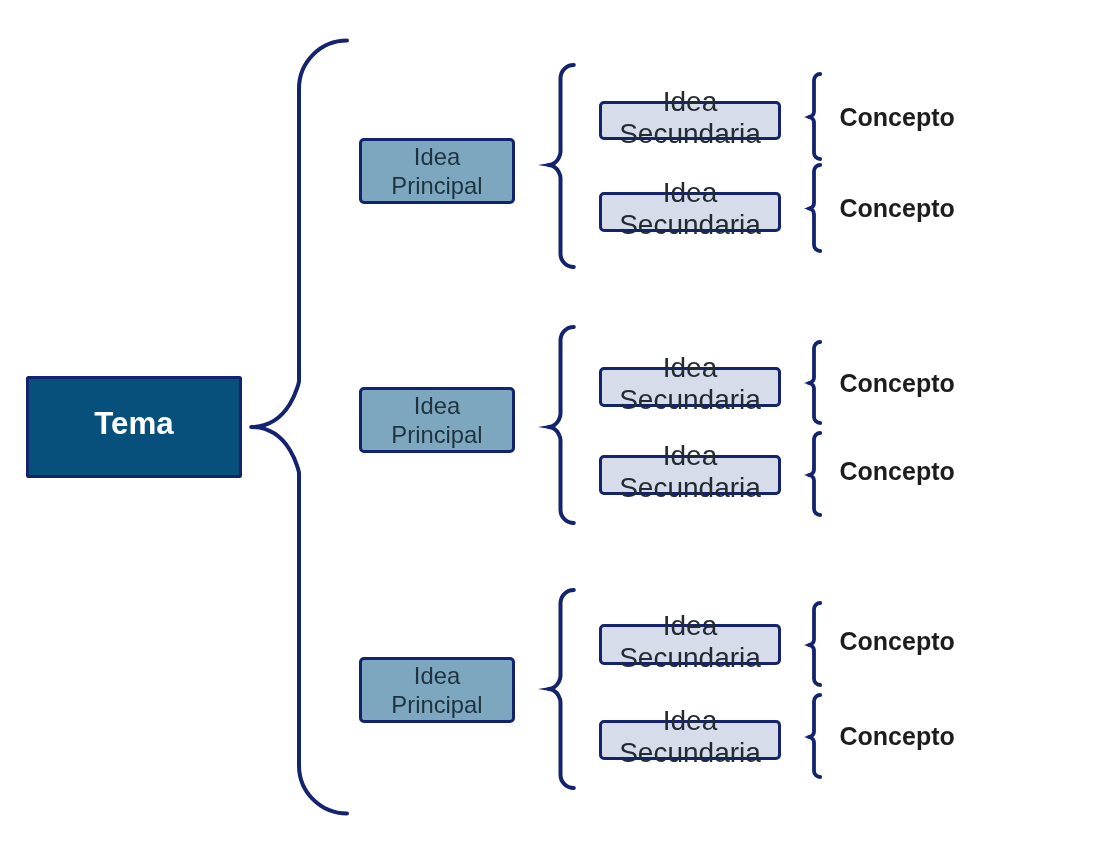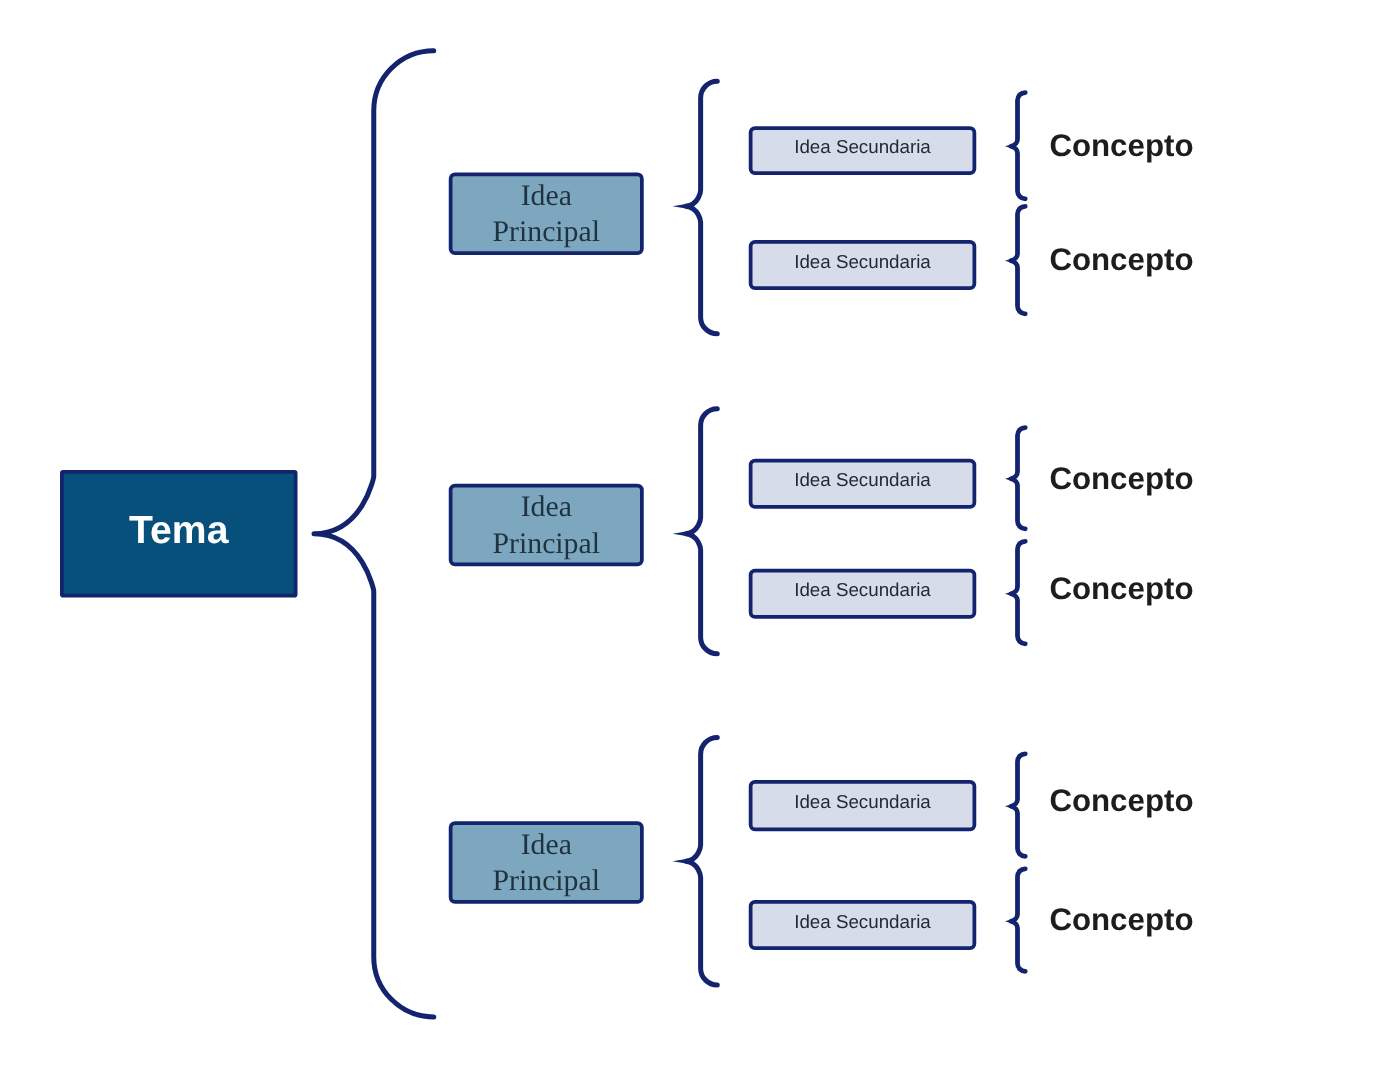--- a/index.html
+++ b/index.html
@@ -7,23 +7,23 @@
   body{width:1120px;height:855px;background:#ffffff;
        font-family:"Liberation Sans",sans-serif;overflow:hidden;position:relative;}
   #connectors{position:absolute;left:0;top:0;width:1120px;height:855px;pointer-events:none;}
   .node{position:absolute;box-sizing:border-box;display:flex;align-items:center;
         justify-content:center;text-align:center;white-space:pre-line;}
   .tema{background:#07507b;border:3.2px solid #13236e;border-radius:2.5px;
         color:#ffffff;font-weight:bold;font-size:31.3px;}
   .principal{background:#7da6bf;border:3.2px solid #13236e;border-radius:5px;
         color:#1e333f;font-size:23.8px;line-height:1.20;}
   .secundaria{background:#d6dce9;border:3.2px solid #13236e;border-radius:5px;
-        color:#222b32;font-size:15px;}
+        color:#222b32;font-size:28px;}
   .tema span{position:relative;top:-3px;}
-  .principal span{position:relative;top:1px;font-family:Liberation Serif, serif;}
+  .principal span{position:relative;top:1px;}
   .secundaria span{position:relative;top:-3px;}
   .concepto{position:absolute;color:#1d1d1d;font-weight:bold;font-size:25px;
             white-space:nowrap;}
 </style>
 </head>
 <body>
 
 <svg id="connectors" viewBox="0 0 1120 855" xmlns="http://www.w3.org/2000/svg" fill="none" stroke="#13236e" stroke-linecap="round" stroke-linejoin="round" aria-hidden="true">
   <g>
     <path stroke-width="4" d="M 347 40.5 C 320.4896 40.5 299 61.989599999999996 299 88.5 L 299 380.9 C 299 381.82 290.20 427.00 251.2 427 C 290.20 427.00 299 472.18 299 473.1 L 299 765.5 C 299 792.0104 320.4896 813.5 347 813.5"></path>
@@ -47,21 +47,21 @@
       <path d="M 804 208.5 L 810.13 206.6 L 810.13 210.4 Z" fill="#13236e" stroke="none"></path>
       <path d="M 804 383 L 810.13 381.1 L 810.13 384.9 Z" fill="#13236e" stroke="none"></path>
       <path d="M 804 475 L 810.13 473.1 L 810.13 476.9 Z" fill="#13236e" stroke="none"></path>
       <path d="M 804 645 L 810.13 643.1 L 810.13 646.9 Z" fill="#13236e" stroke="none"></path>
       <path d="M 804 737 L 810.13 735.1 L 810.13 738.9 Z" fill="#13236e" stroke="none"></path>
     </g>
 </svg>
 
 <div id="nodes">
 
-  <div class="node tema" style="left: 48px; top: 376px; width: 190px; height: 102px;">
+  <div class="node tema" style="left: 26px; top: 376px; width: 216px; height: 102px;">
     <span>Tema</span>
   </div>
 
   <div class="node principal" style="left: 359px; top: 138px; width: 156px; height: 66px;">
     <span>Idea
 Principal</span>
   </div>
   <div class="node secundaria" style="left: 599px; top: 101px; width: 182px; height: 39px;">
     <span>Idea Secundaria</span>
   </div>

